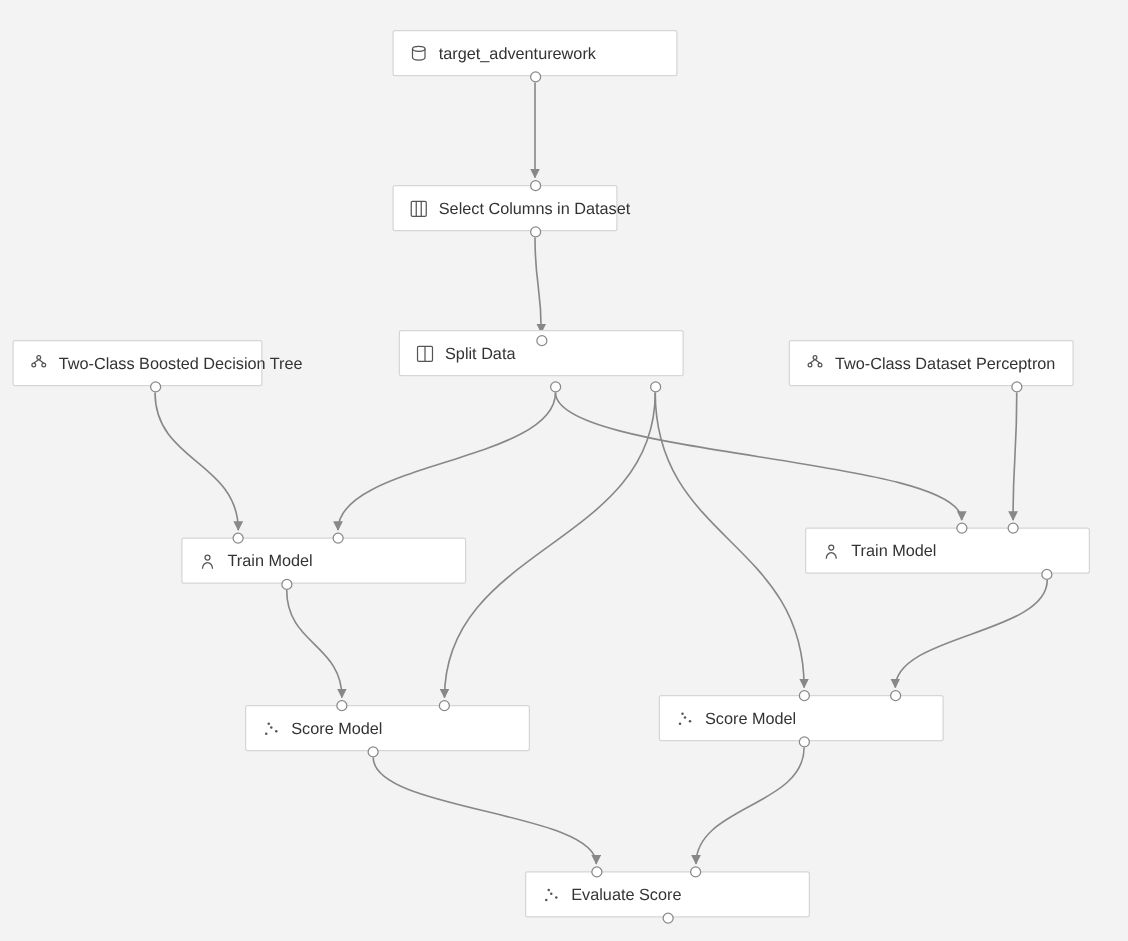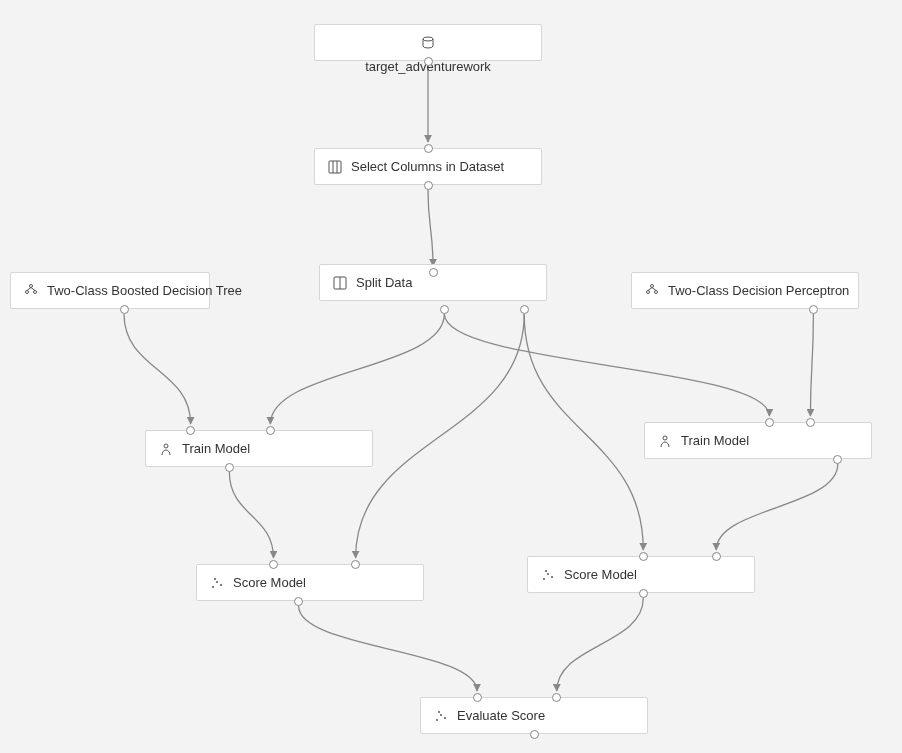--- a/index.html
+++ b/index.html
@@ -80,31 +80,31 @@
         <path d="M 813.4 314 C 813.4 365.5, 810.44 365.5, 810.44 416" fill="none" stroke="#888888" stroke-width="1.3" marker-end="url(#arrow)"></path>
         <path d="M 229.36 472 C 229.36 515.5, 273.52 515.5, 273.52 558" fill="none" stroke="#888888" stroke-width="1.3" marker-end="url(#arrow)"></path>
         <path d="M 524.2 314 C 524.2 436.5, 355.6 436.5, 355.6 558" fill="none" stroke="#888888" stroke-width="1.3" marker-end="url(#arrow)"></path>
         <path d="M 524.2 314 C 524.2 432.5, 643.28 432.5, 643.28 550" fill="none" stroke="#888888" stroke-width="1.3" marker-end="url(#arrow)"></path>
         <path d="M 837.8 464 C 837.8 507.5, 716.24 507.5, 716.24 550" fill="none" stroke="#888888" stroke-width="1.3" marker-end="url(#arrow)"></path>
         <path d="M 298.6 606 C 298.6 649, 477 649, 477 691" fill="none" stroke="#888888" stroke-width="1.3" marker-end="url(#arrow)"></path>
         <path d="M 643.28 598 C 643.28 645, 556.8 645, 556.8 691" fill="none" stroke="#888888" stroke-width="1.3" marker-end="url(#arrow)"></path>
       </g>
   </svg>
 
-  <div class="node" id="n-target" style="left: 314px; top: 24px; width: 228px; height: 37px; flex-direction: column;">
+  <div class="node" id="n-target" style="left: 314px; top: 24px; width: 228px; height: 37px;">
     <span class="icon">
         <svg width="14" height="14" viewBox="0 0 14 14">
           <ellipse cx="7" cy="3" rx="5" ry="2" fill="none" stroke="#555" stroke-width="1"></ellipse>
           <path d="M2 3 V10 A5 2 0 0 0 12 10 V3" fill="none" stroke="#555" stroke-width="1"></path>
         </svg>
       </span>
     <span class="label">target_adventurework</span>
   </div>
 
-  <div class="node" id="n-select" style="left: 314px; top: 148px; width: 228px; height: 37px;">
+  <div class="node" id="n-select" style="left: 314px; top: 148px; width: 180px; height: 37px;">
     <span class="icon">
         <svg width="14" height="14" viewBox="0 0 14 14">
           <rect x="1" y="1" width="12" height="12" rx="1" fill="none" stroke="#555"></rect>
           <line x1="5" y1="1" x2="5" y2="13" stroke="#555"></line>
           <line x1="9" y1="1" x2="9" y2="13" stroke="#555"></line>
         </svg>
       </span>
     <span class="label">Select Columns in Dataset</span>
   </div>
 
@@ -134,21 +134,21 @@
   <div class="node" id="n-perceptron" style="left: 631px; top: 272px; width: 228px; height: 37px;">
     <span class="icon">
         <svg width="14" height="14" viewBox="0 0 14 14">
           <circle cx="7" cy="2" r="1.5" fill="none" stroke="#555"></circle>
           <circle cx="3" cy="8" r="1.5" fill="none" stroke="#555"></circle>
           <circle cx="11" cy="8" r="1.5" fill="none" stroke="#555"></circle>
           <line x1="7" y1="3.5" x2="3" y2="6.5" stroke="#555"></line>
           <line x1="7" y1="3.5" x2="11" y2="6.5" stroke="#555"></line>
         </svg>
       </span>
-    <span class="label">Two-Class Decision Perceptron</span>
+    <span class="label">Two-Class Dataset Perceptron</span>
   </div>
 
   <div class="node" id="n-trainL" style="left: 145px; top: 430px; width: 228px; height: 37px;">
     <span class="icon">
         <svg width="14" height="14" viewBox="0 0 14 14">
           <circle cx="7" cy="4" r="2" fill="none" stroke="#555"></circle>
           <path d="M3 13 c0-3 2-5 4-5 s4 2 4 5" fill="none" stroke="#555"></path>
         </svg>
       </span>
     <span class="label">Train Model</span>

